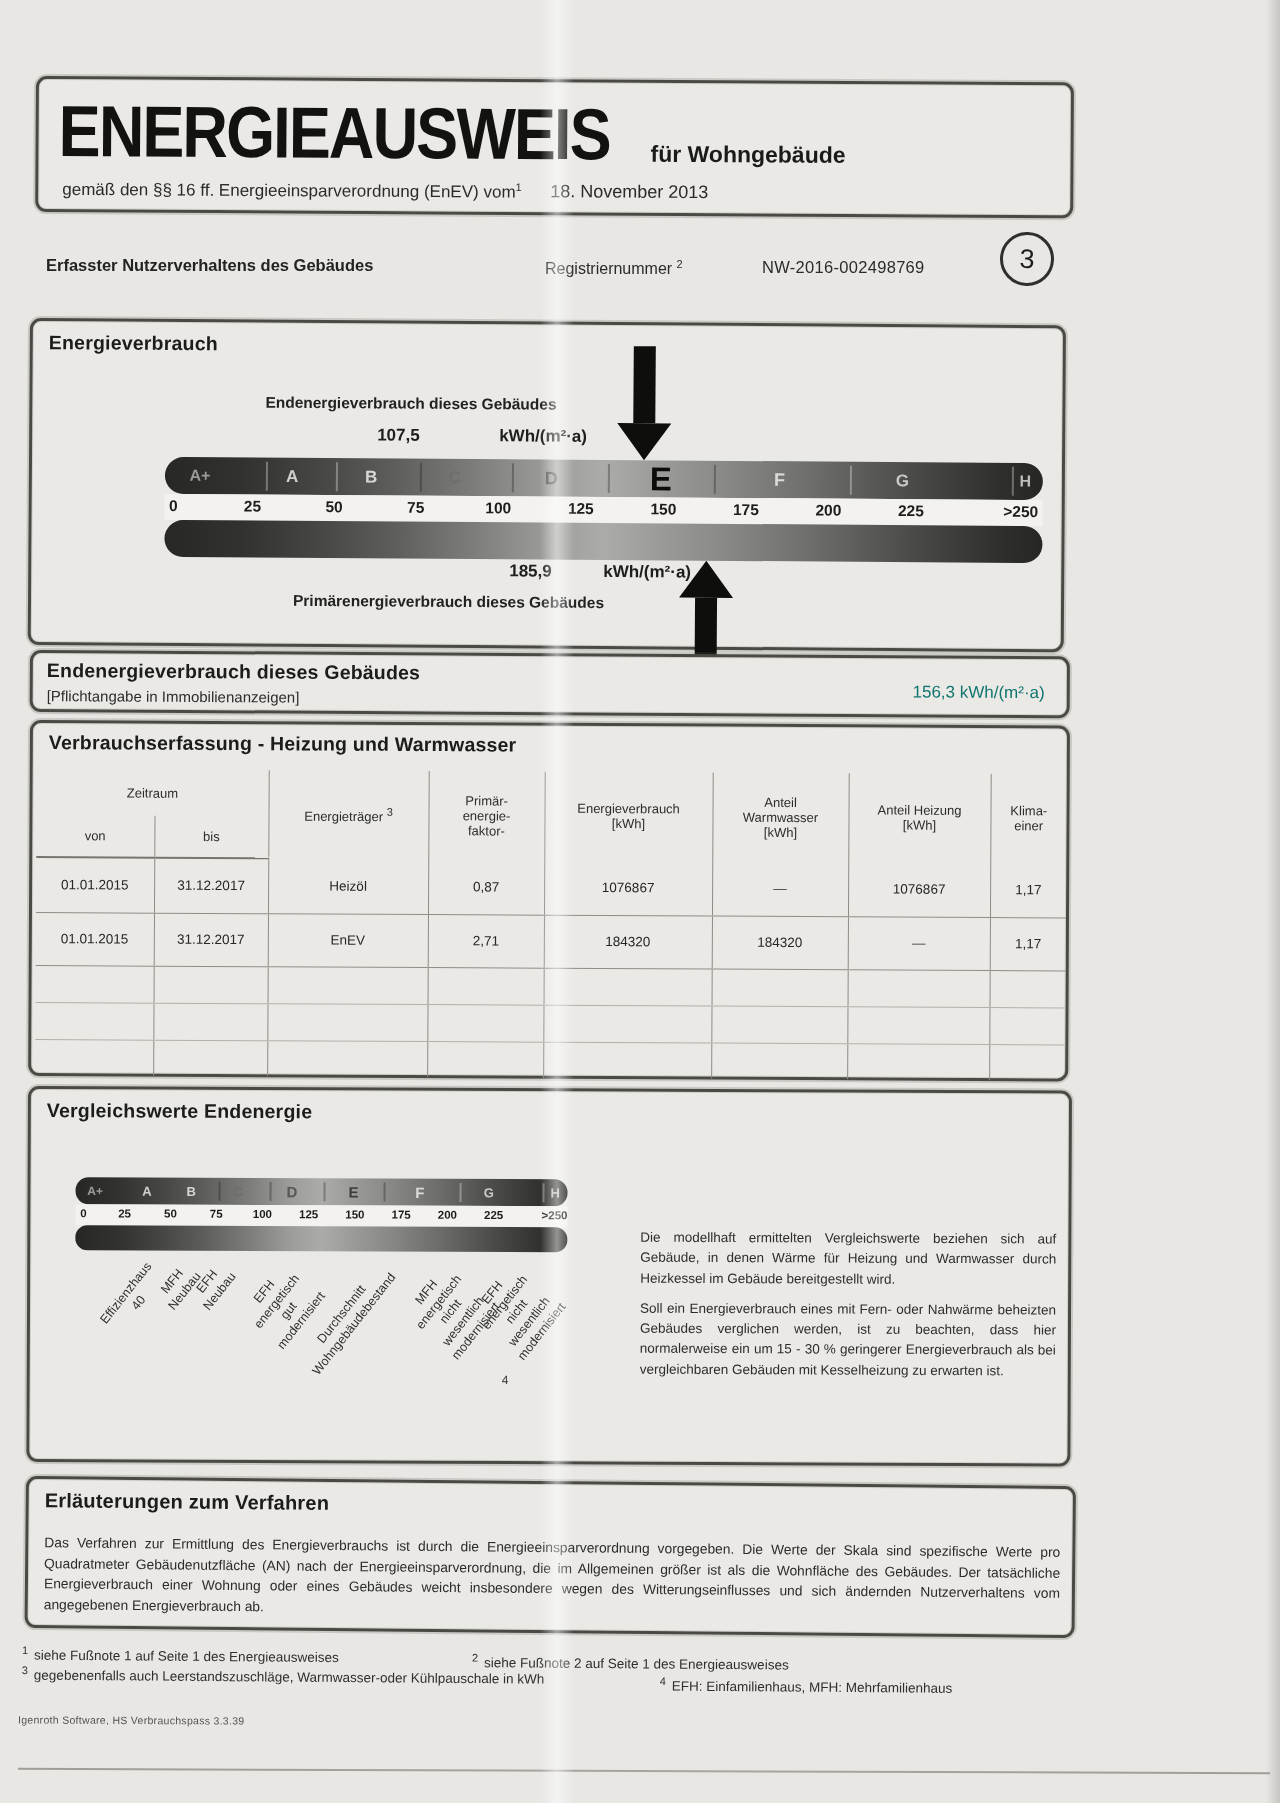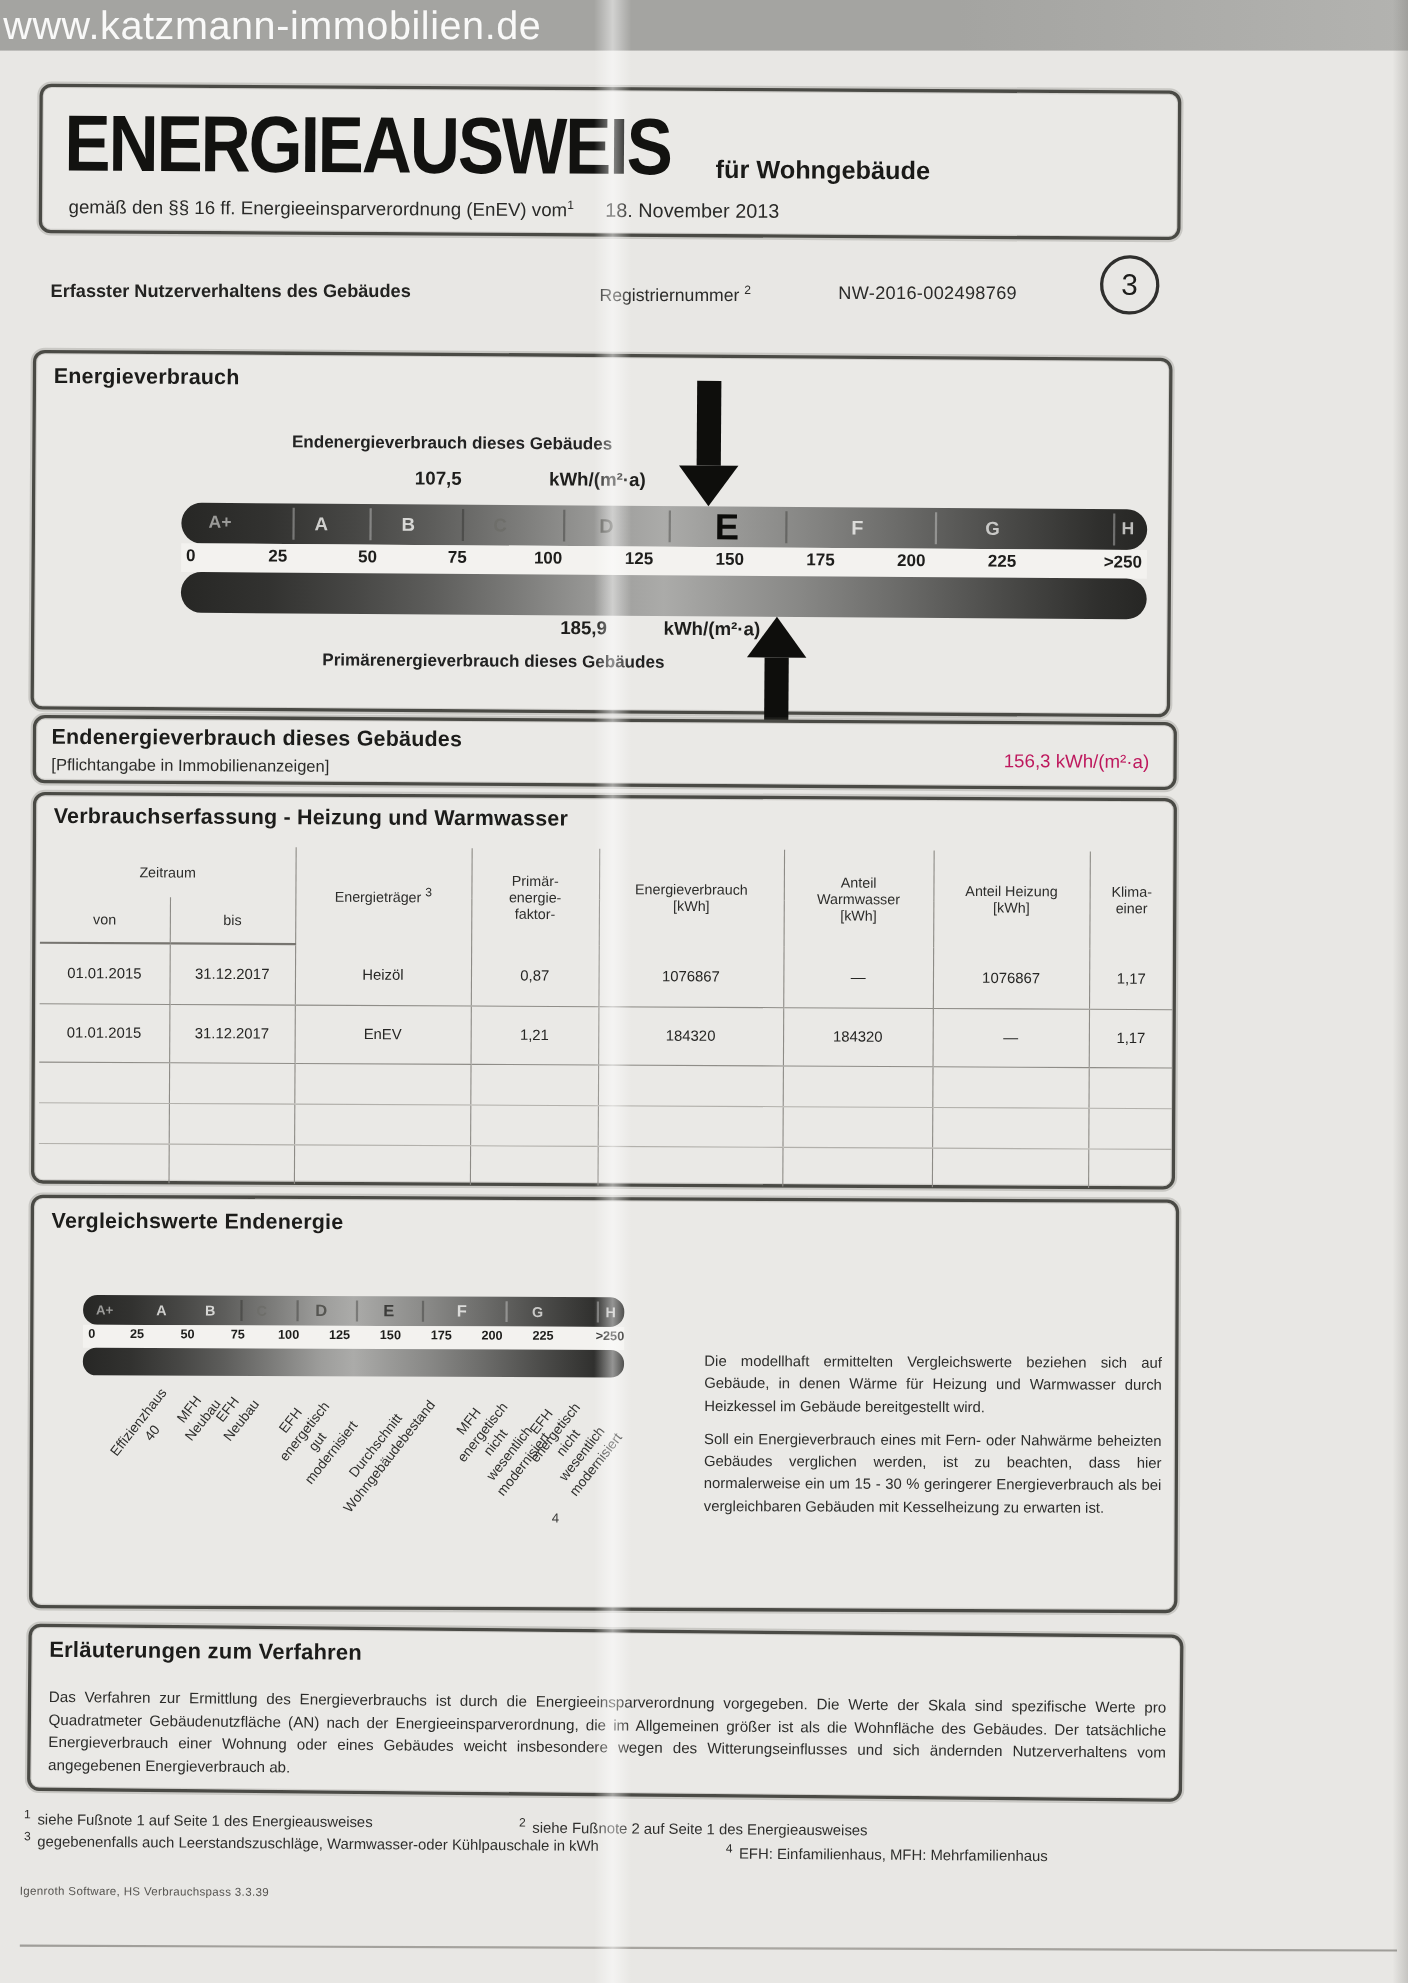--- a/index.html
+++ b/index.html
@@ -62,21 +62,21 @@
   .arrow-down .head{width:0;height:0;border-left:27px solid transparent;border-right:27px solid transparent;border-top:37px solid #0e0e0c;}
   .arrow-up{position:absolute;width:54px;height:114px;}
   .arrow-up .head{width:0;height:0;border-left:27px solid transparent;border-right:27px solid transparent;border-bottom:37px solid #0e0e0c;}
   .arrow-up .shaft{margin:0 auto;width:22px;height:77px;background:#0e0e0c;}
   .au-pos{left:648px;top:235px;}
 
   
   .box-final{left:30px;top:650px;width:1040px;height:62px;transform:rotate(.35deg);transform-origin:left top;}
   .bf-title{left:14px;top:6px;}
   .bf-note{left:14px;top:34px;font-size:15px;color:#2c2c2a;}
-  .bf-value{right:22px;top:24px;font-size:17px;color:#be185d;}
+  .bf-value{right:22px;top:24px;font-size:17px;color:#0f766e;}
 
   
   .box-table{left:30px;top:720px;width:1040px;height:356px;transform:rotate(.3deg);transform-origin:left top;}
   .bt-title{left:16px;top:8px;}
   table.vtab{position:absolute;left:4px;top:46px;width:1030px;border-collapse:collapse;table-layout:fixed;}
   .vtab th{font-size:13px;font-weight:400;color:#2d2d2b;white-space:pre-line;vertical-align:middle;padding:2px;}
   .vtab td{font-size:13.5px;color:#262624;text-align:center;vertical-align:middle;padding:2px;}
   .vtab th,.vtab td{border-left:1px solid #8d8b86;}
   .vtab th:first-child,.vtab td:first-child{border-left:none;}
   .vtab thead tr:last-child th{border-bottom:2px solid #777570;}
@@ -117,23 +117,20 @@
   
   .fold{left:540px;top:0;width:34px;height:100%;background:linear-gradient(90deg,rgba(255,255,255,0),rgba(255,255,255,.5),rgba(255,255,255,0));pointer-events:none;z-index:6;}
   .edge-r{right:0;top:0;width:14px;height:100%;background:linear-gradient(270deg,rgba(110,108,104,.28),rgba(110,108,104,0));pointer-events:none;z-index:6;}
   .prewrap{white-space:pre-line;}
 </style>
 </head>
 <body>
 
 <div class="page" data-interactable="false">
 
-  <div class="abs wm-bar" data-interactable="false">
-    <div class="wm-text" data-interactable="false">www.katzmann-immobilien.de</div>
-  </div>
 
   <div class="abs frame title-box" data-interactable="false">
     <div class="abs doc-title" data-interactable="false">ENERGIEAUSWEIS</div>
     <div class="abs doc-title-suffix" data-interactable="false">für Wohngebäude</div>
     <div class="abs reg-line" data-interactable="false"><span data-interactable="false">gemäß den §§ 16 ff. Energieeinsparverordnung (EnEV) vom</span><sup data-interactable="false">1</sup></div>
     <div class="abs doc-date" data-interactable="false">18. November 2013</div>
   </div>
 
   <div class="abs meta-left" data-interactable="false">Erfasster Nutzerverhaltens des Gebäudes</div>
   <div class="abs reg-label" data-interactable="false"><span data-interactable="false">Registriernummer</span> <span class="supmark" data-interactable="false">2</span></div>
@@ -246,21 +243,21 @@
           <td data-interactable="false">0,87</td>
           <td data-interactable="false">1076867</td>
           <td data-interactable="false">—</td>
           <td data-interactable="false">1076867</td>
           <td data-interactable="false">1,17</td>
         </tr>
         <tr class="data" style="height:53px;" data-interactable="false">
           <td data-interactable="false">01.01.2015</td>
           <td data-interactable="false">31.12.2017</td>
           <td data-interactable="false">EnEV</td>
-          <td data-interactable="false">1,21</td>
+          <td data-interactable="false">2,71</td>
           <td data-interactable="false">184320</td>
           <td data-interactable="false">184320</td>
           <td data-interactable="false">—</td>
           <td data-interactable="false">1,17</td>
         </tr>
         <tr class="empty" style="height:37px;" data-interactable="false">
             <td></td>
             <td></td>
             <td></td>
             <td></td>

